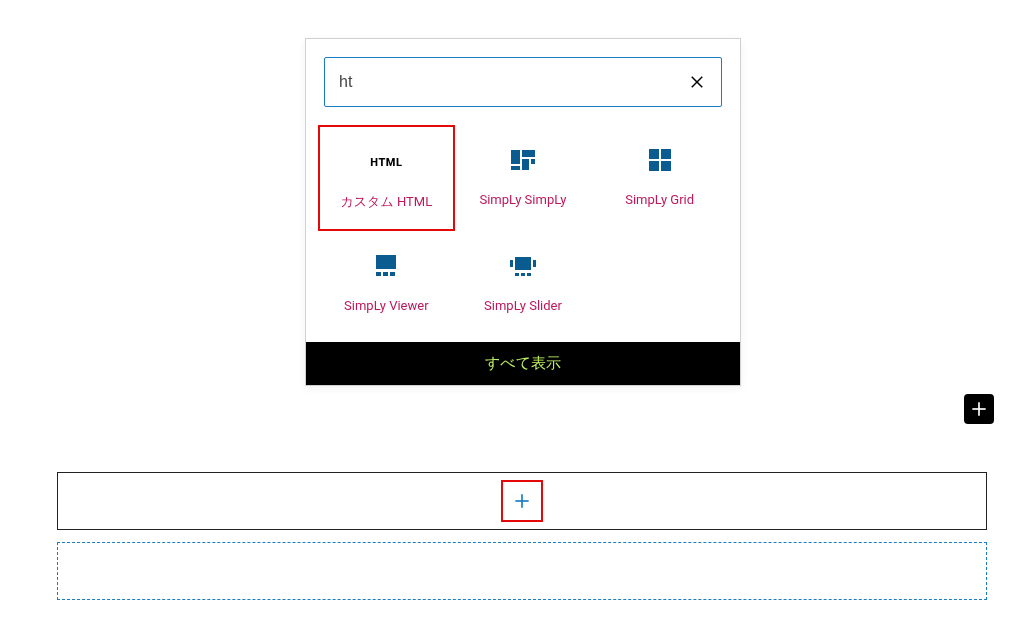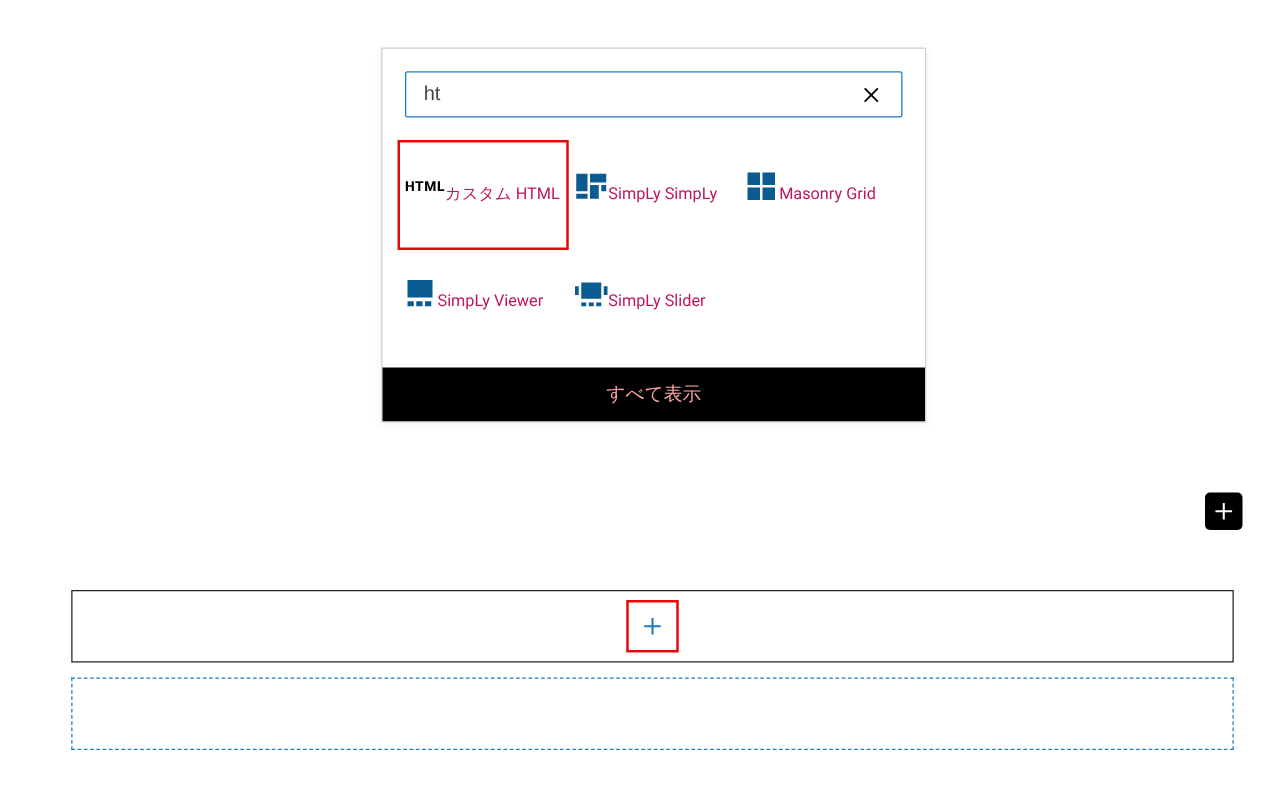--- a/index.html
+++ b/index.html
@@ -19,21 +19,21 @@
       border: 1px solid #d0d0d0;
       box-shadow: 0 2px 8px rgba(0,0,0,0.06);
     }
     .search-wrap {
       padding: 18px 18px 0 18px;
     }
     .search-field {
       position: relative;
       border: 1.5px solid #1a7cc4;
       border-radius: 2px;
-      height: 37px;
+      height: 50px;
       display: flex;
       align-items: center;
       padding: 0 14px;
     }
     .search-field input {
       flex: 1;
       border: none;
       outline: none;
       font-size: 16px;
       color: #444;
@@ -49,21 +49,21 @@
     }
     .clear-btn svg { width: 18px; height: 18px; }
     .block-grid {
       display: grid;
       grid-template-columns: repeat(3, 1fr);
       gap: 0;
       padding: 18px 12px 10px 12px;
     }
     .block-item {
       display: flex;
-      flex-direction: row;
+      flex-direction: column;
       align-items: center;
       justify-content: flex-start;
       padding: 18px 4px;
       cursor: pointer;
       text-align: center;
     }
     .block-item.highlighted {
       border: 2px solid #e40808;
     }
     .block-icon {
@@ -80,21 +80,21 @@
       letter-spacing: 0.5px;
       color: #000;
     }
     .block-label {
       font-size: 13px;
       color: #be185d;
       line-height: 1.35;
     }
     .browse-all {
       background: #000;
-      color: #fca5a5;
+      color: #bef264;
       text-align: center;
       padding: 12px 0;
       font-size: 15px;
       cursor: pointer;
       font-family: serif;
     }
     .floating-add {
       position: absolute;
       right: 30px;
       top: 394px;
@@ -179,21 +179,21 @@
 
     <div class="block-item">
       <div class="block-icon">
         <svg viewBox="0 0 28 28">
           <rect x="3" y="3" width="10" height="10" fill="#0a5b8f"></rect>
           <rect x="15" y="3" width="10" height="10" fill="#0a5b8f"></rect>
           <rect x="3" y="15" width="10" height="10" fill="#0a5b8f"></rect>
           <rect x="15" y="15" width="10" height="10" fill="#0a5b8f"></rect>
         </svg>
       </div>
-      <div class="block-label">Masonry Grid</div>
+      <div class="block-label">SimpLy Grid</div>
     </div>
 
     <div class="block-item">
       <div class="block-icon">
         <svg viewBox="0 0 28 28">
           <rect x="4" y="3" width="20" height="14" fill="#0a5b8f"></rect>
           <rect x="4" y="20" width="5" height="4" fill="#0a5b8f"></rect>
           <rect x="11" y="20" width="5" height="4" fill="#0a5b8f"></rect>
           <rect x="18" y="20" width="5" height="4" fill="#0a5b8f"></rect>
         </svg>

